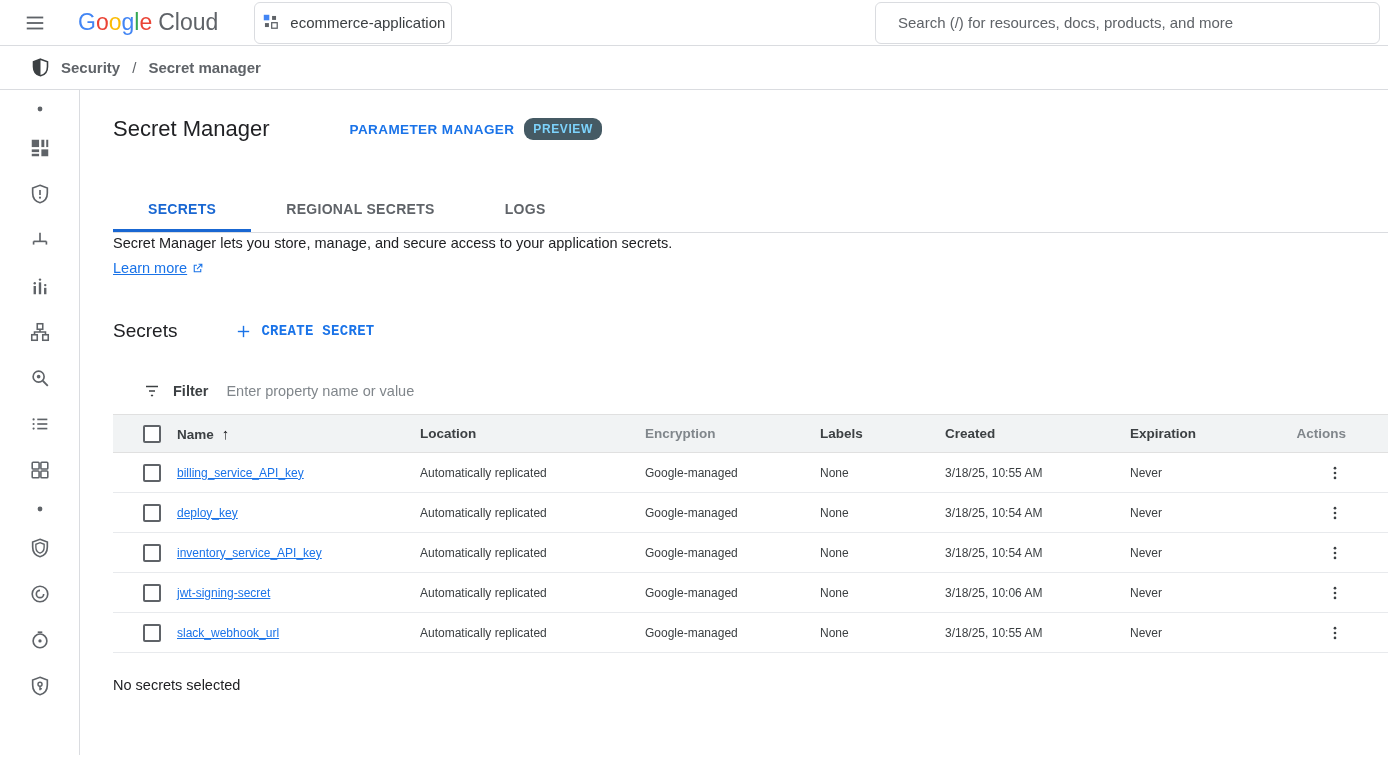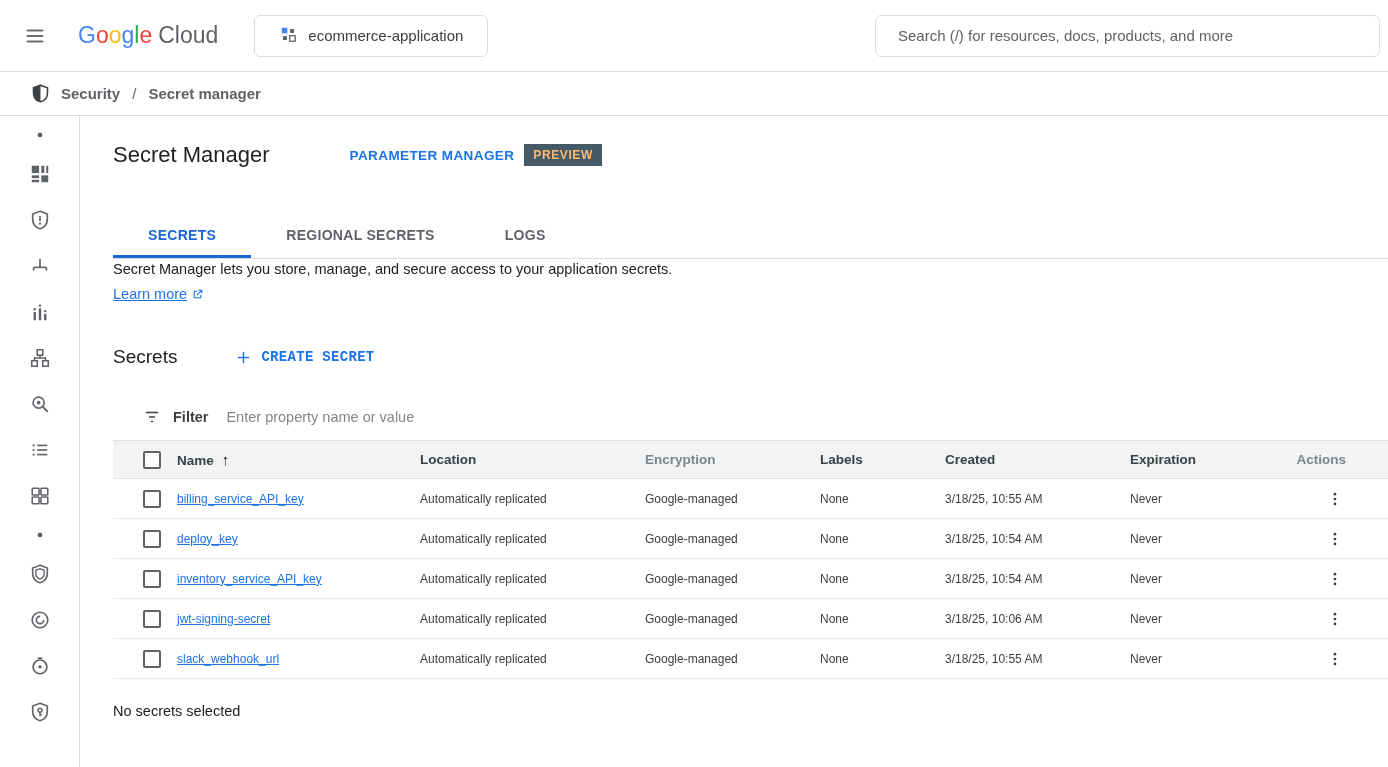--- a/index.html
+++ b/index.html
@@ -4,26 +4,26 @@
 <style>
   * { box-sizing: border-box; }
   html,body { margin:0; padding:0; }
   body {
     width:1388px; height:767px; overflow:hidden;
     background:#fff; color:#202124;
     font-family:"Liberation Sans", sans-serif; font-size:14px;
   }
 
   
-  .topbar { height:72px; display:flex; align-items:center; border-bottom:1px solid #dadce0; }
+  .topbar { height:46px; display:flex; align-items:center; border-bottom:1px solid #dadce0; }
   .hamburger { margin-left:22px; width:26px; height:26px; display:flex; align-items:center; justify-content:center; cursor:pointer; }
   .logo { margin-left:30px; display:flex; align-items:baseline; font-size:23px; font-weight:500; white-space:nowrap; }
   .logo .cloud { color:#5f6368; font-weight:400; margin-left:6px; }
   .project-btn {
-    margin-left:36px; height:42px; padding:0 24px;
+    margin-left:36px; height:42px; padding:0 6px;
     display:flex; align-items:center; gap:10px;
     border:1px solid #dadce0; border-radius:6px; background:#fff;
     font-size:15px; font-weight:500; color:#3c4043; cursor:pointer;
   }
   .top-spacer { flex:1; }
   .search-box {
     width:505px; height:42px; margin-right:8px;
     border:1px solid #dadce0; border-radius:6px; background:#fff;
     padding:0 22px; font-size:15px; color:#3c4043;
     font-family:"Liberation Sans", sans-serif; outline:none;
@@ -39,21 +39,21 @@
   .content-row { display:flex; height:665px; }
   .sidebar { width:80px; border-right:1px solid #dadce0; padding-top:14px; display:flex; flex-direction:column; align-items:center; gap:22px; }
   .side-item { width:24px; height:24px; display:flex; align-items:center; justify-content:center; cursor:pointer; }
   .side-item.tiny { height:10px; }
   .main { flex:1; padding-left:33px; }
 
   
   .title-row { margin-top:26px; display:flex; align-items:center; }
   .page-title { font-size:22px; font-weight:400; color:#202124; margin:0; }
   .param-link { margin-left:80px; color:#1a73e8; font-size:13.5px; font-weight:700; letter-spacing:0.4px; cursor:pointer; text-decoration:none; }
-  .preview-badge { margin-left:10px; background:#455a64; color:#fdba74; font-size:12px; font-weight:700; letter-spacing:0.6px; padding:4px 9px; border-radius:0; }
+  .preview-badge { margin-left:10px; background:#455a64; color:#7dd3fc; font-size:12px; font-weight:700; letter-spacing:0.6px; padding:4px 9px; border-radius:9px; }
 
   
   .tabs { margin-top:44px; display:flex; border-bottom:1px solid #dadce0; }
   .tab { padding:0 35px; height:46px; line-height:46px; font-size:14px; font-weight:600; letter-spacing:0.3px; color:#5f6368; cursor:pointer; }
   .tab.active { color:#1967d2; box-shadow:inset 0 -3px 0 #1967d2; }
 
   
   .desc { font-size:14.5px; color:#202124; line-height:20px; }
   .learn-more { margin-top:7px; display:inline-flex; align-items:center; gap:4px; color:#1a73e8; font-size:14.5px; text-decoration:underline; cursor:pointer; }
 

